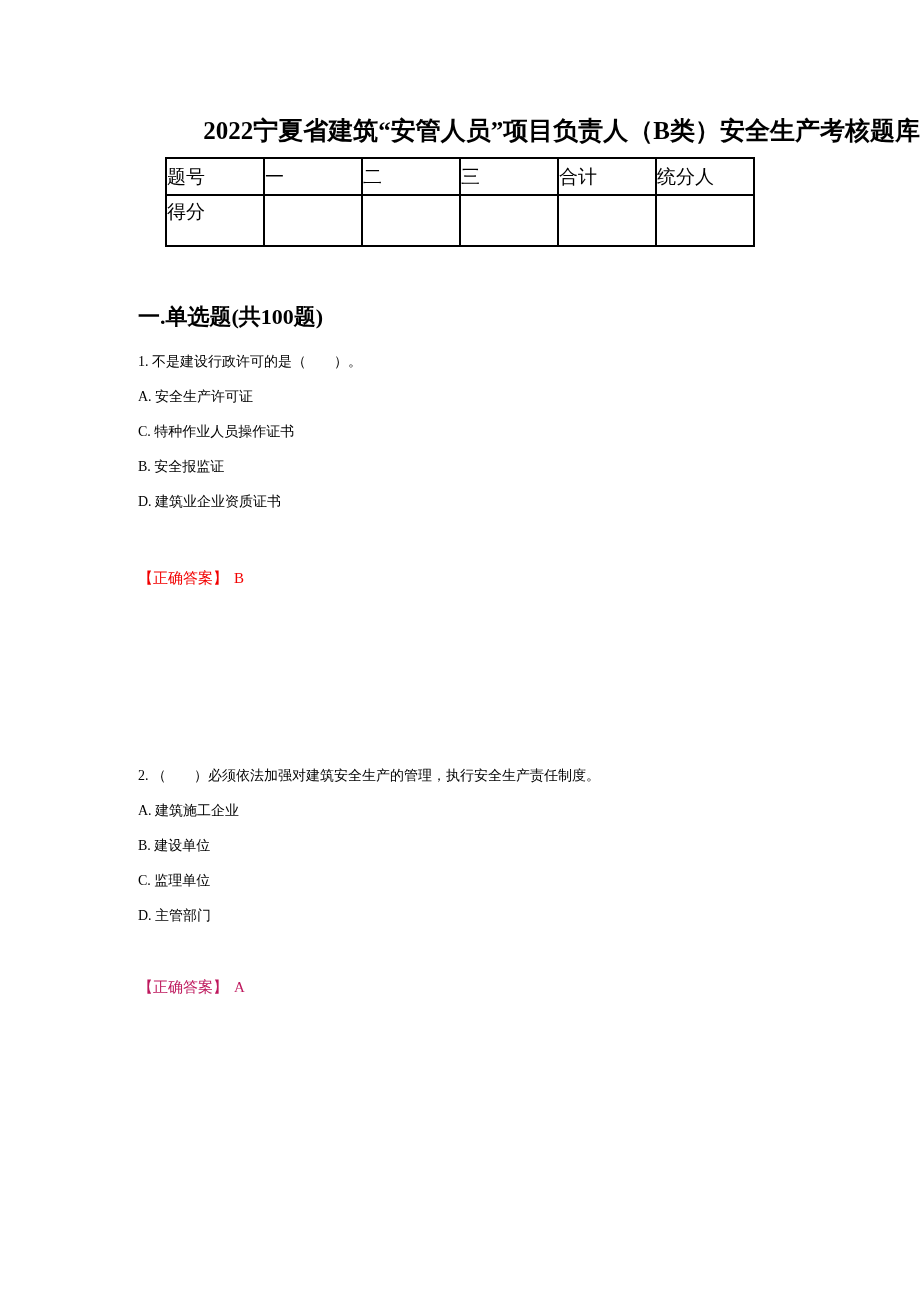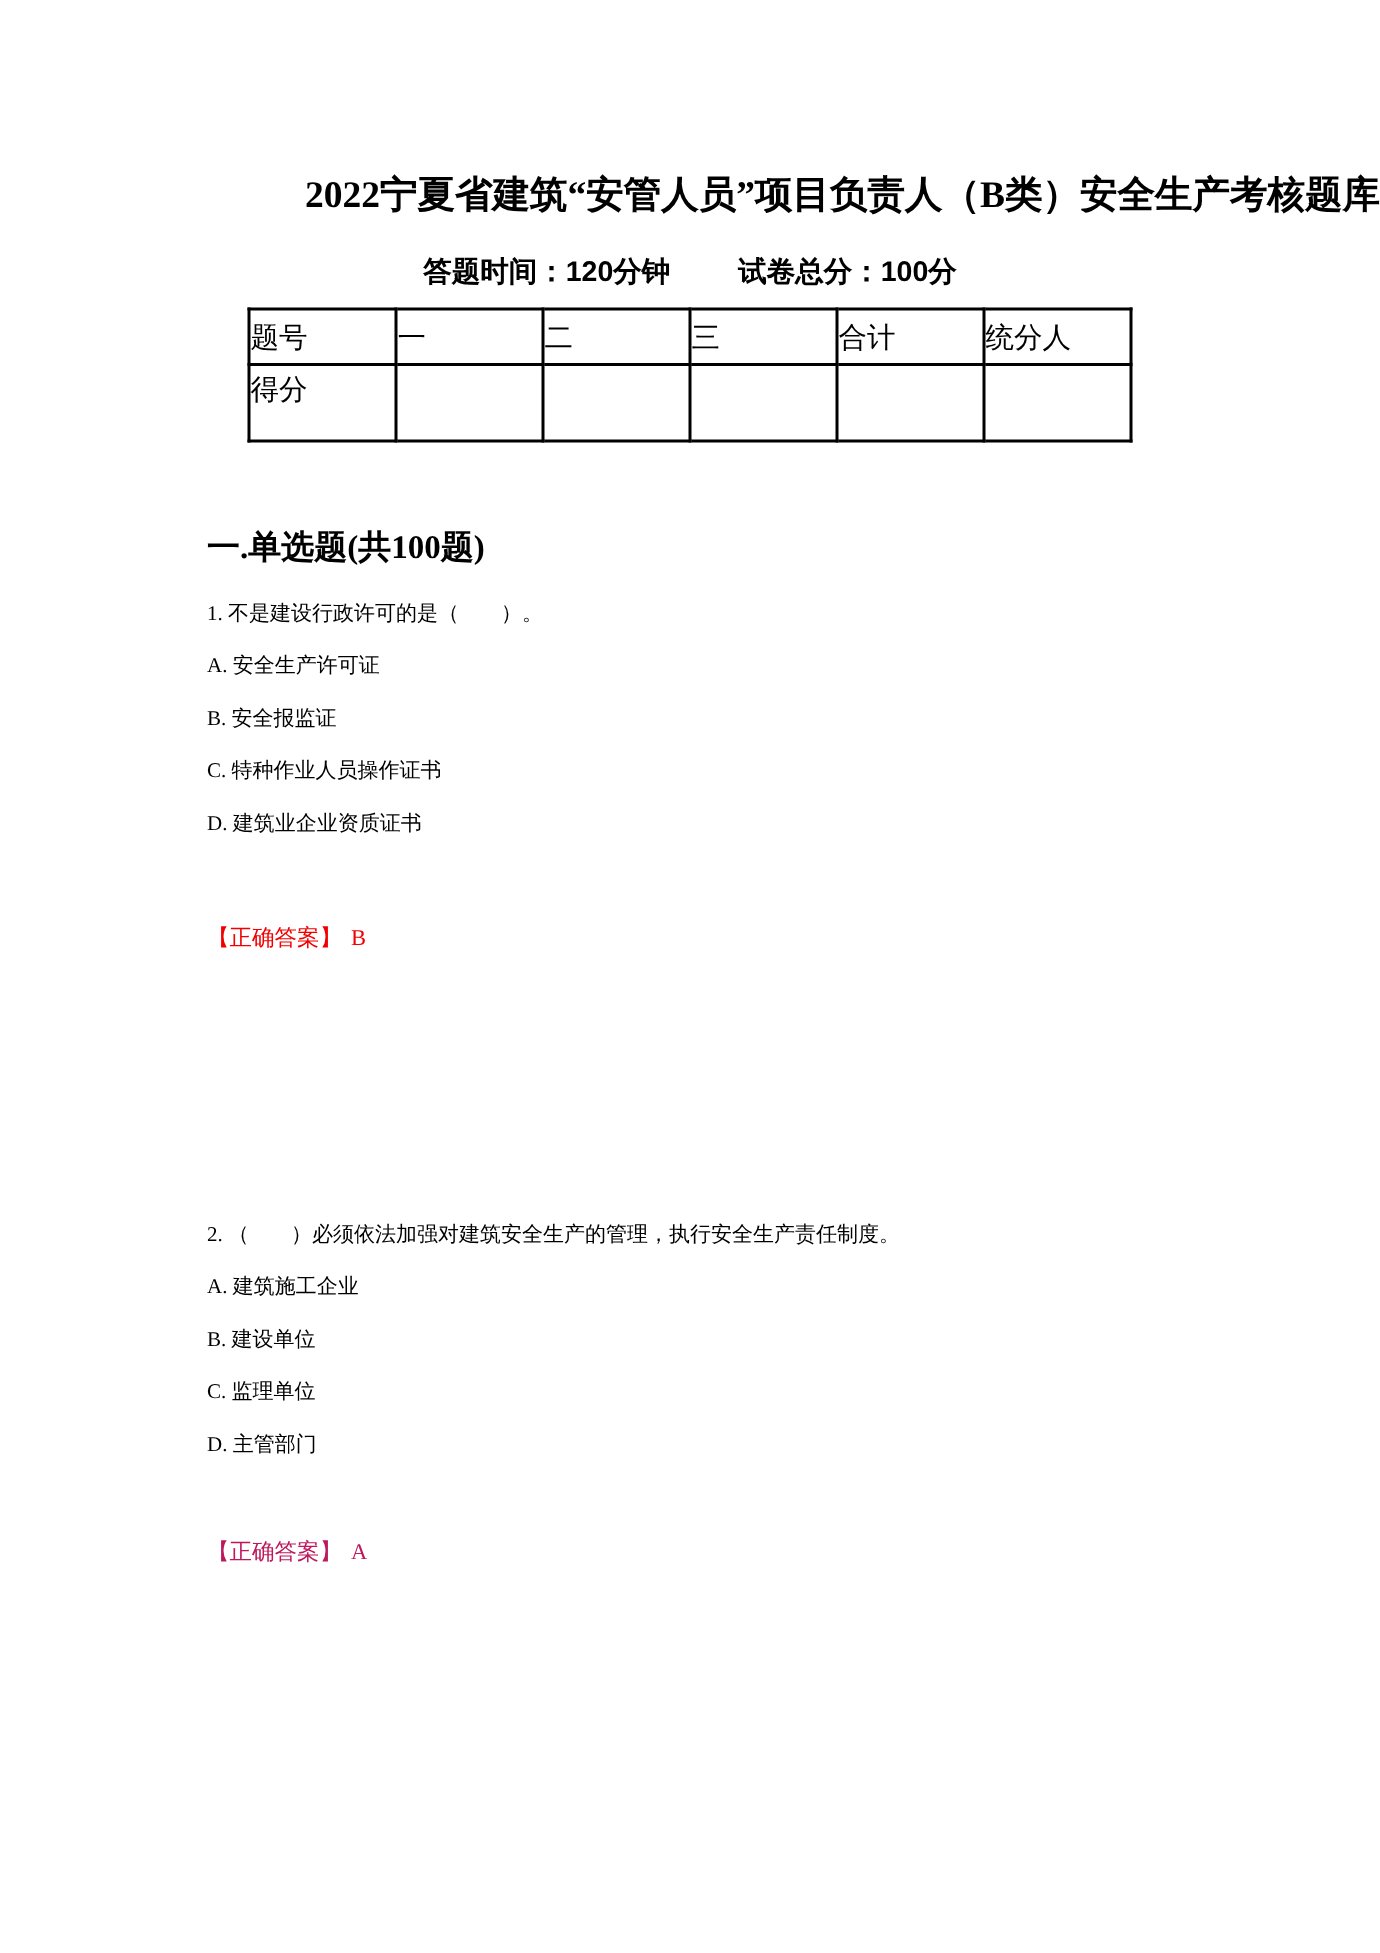--- a/index.html
+++ b/index.html
@@ -82,24 +82,20 @@
   .question-2 .q-text { margin-top: 174px; }
   .question-2 .answer { margin-top: 47px; }
 </style>
 </head>
 <body style="background: rgb(255, 255, 255); color: rgb(0, 0, 0);">
 
 <div class="page">
 
   <h1 class="title-line">2022宁夏省建筑“安管人员”项目负责人（B类）安全生产考核题库</h1>
 
-  <p class="info-line">
-    <span>答题时间：120分钟</span>
-    <span class="info-gap">试卷总分：100分</span>
-  </p>
 
   <table class="score-table">
     <tbody>
         <tr class="header-row">
       <th>题号</th>
       <th>一</th>
       <th>二</th>
       <th>三</th>
       <th>合计</th>
       <th>统分人</th>
@@ -113,22 +109,22 @@
       <td></td>
     </tr>
   </tbody>
     </table>
 
   <h2 class="section-heading">一.单选题(共100题)</h2>
 
   <div class="question question-1">
     <p class="q-text">1. 不是建设行政许可的是（　　）。</p>
     <p class="opt">A. 安全生产许可证</p>
+    <p class="opt">C. 特种作业人员操作证书</p>
     <p class="opt">B. 安全报监证</p>
-    <p class="opt">C. 特种作业人员操作证书</p>
     <p class="opt">D. 建筑业企业资质证书</p>
     <p class="answer" style="color: rgb(242, 0, 0);">
       <span>【正确答案】</span><span class="answer-letter">B</span>
     </p>
   </div>
 
   <div class="question question-2">
     <p class="q-text">2. （　　）必须依法加强对建筑安全生产的管理，执行安全生产责任制度。</p>
     <p class="opt">A. 建筑施工企业</p>
     <p class="opt">B. 建设单位</p>

